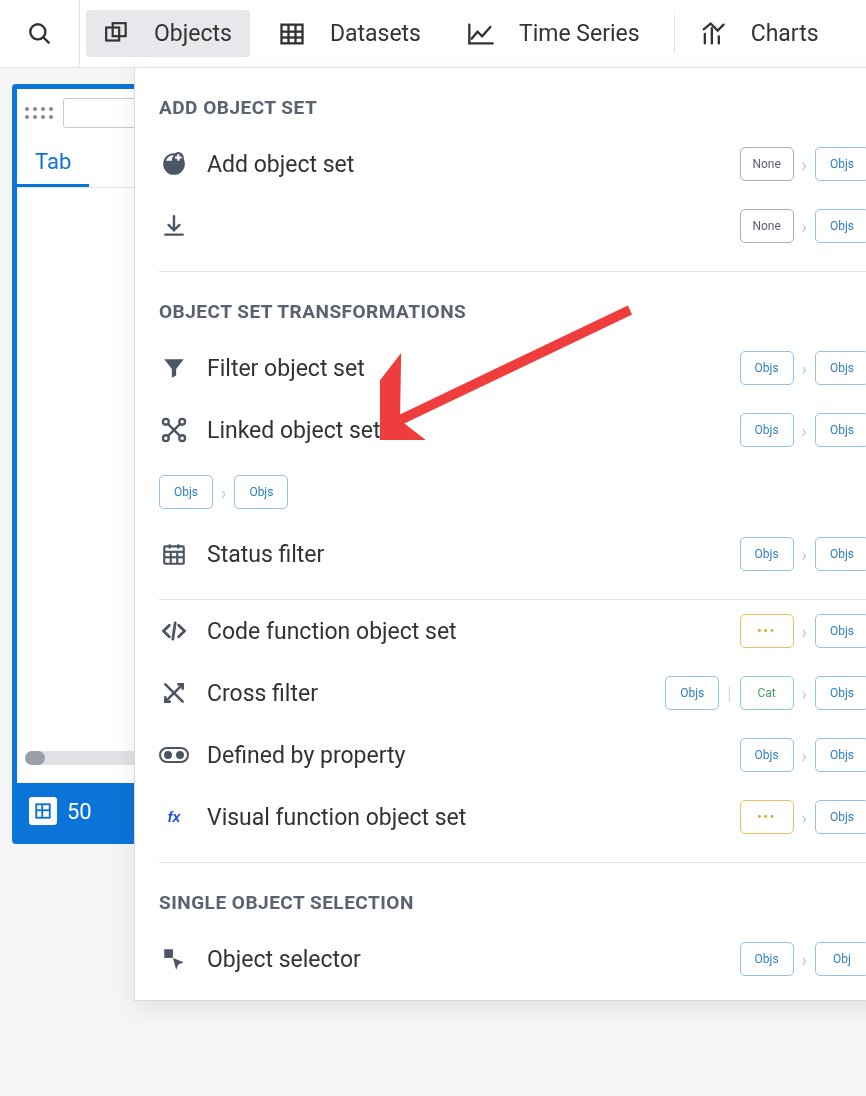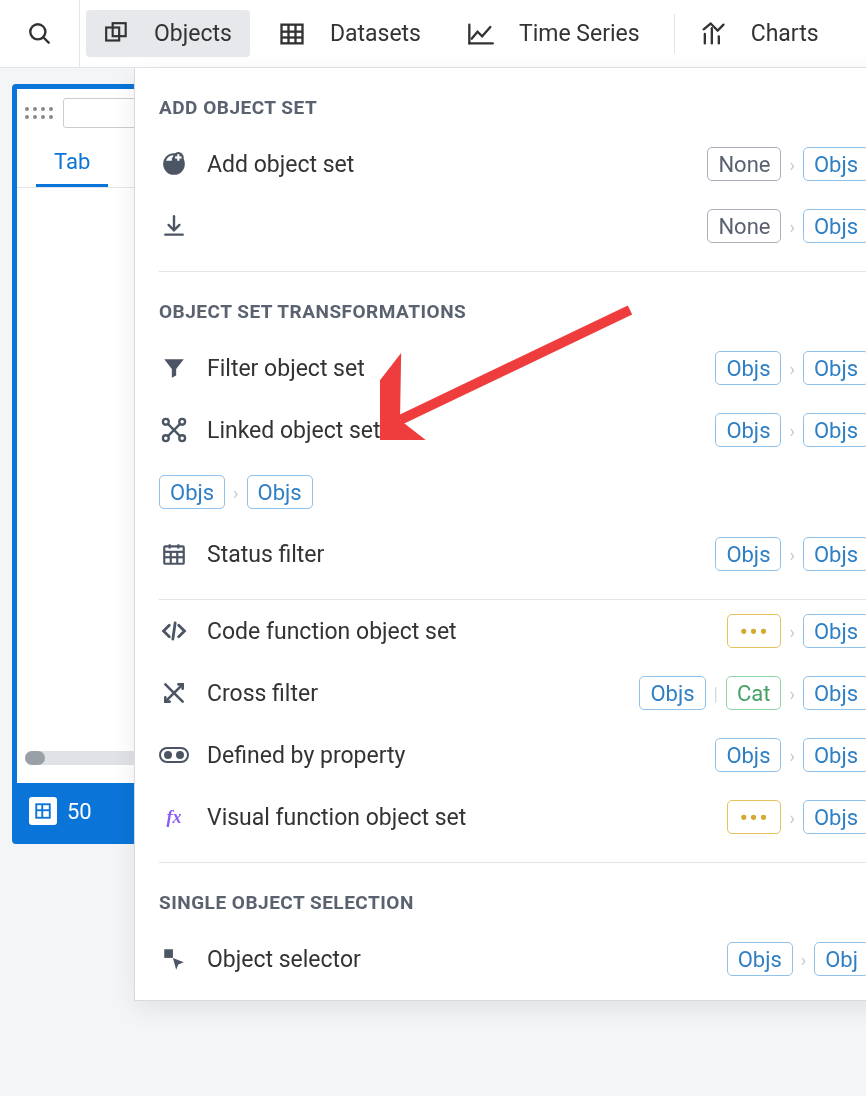--- a/index.html
+++ b/index.html
@@ -95,21 +95,20 @@
     border-bottom: 1px solid #e1e4e8;
     display: flex;
     padding-left: 0;
   }
   .card-tab {
     padding: 12px 18px 10px 18px;
     font-size: 22px;
     color: #0b74d8;
     border-bottom: 3px solid #0b74d8;
     cursor: pointer;
-    margin-left: 19px;
   }
   .scroll-stub {
     position: absolute;
     left: 8px;
     right: 60px;
     bottom: 74px;
     height: 14px;
     background: #e0e2e6;
     border-radius: 8px;
   }
@@ -199,21 +198,21 @@
   .pill {
     display: inline-flex;
     align-items: center;
     justify-content: center;
     min-width: 54px;
     height: 34px;
     padding: 0 10px;
     border-radius: 5px;
     border-width: 1.5px;
     border-style: solid;
-    font-size: 22px;
+    font-size: 12px;
   }
   .pill-gray { border-color: #a9afb8; color: #5a6270; }
   .pill-objs { border-color: #8fc1ea; color: #2f7fc4; }
   .pill-dots { border-color: #e7c15a; color: #d6a931; letter-spacing: 2px; font-weight: 700; }
   .pill-cat { border-color: #8fd4a3; color: #45a164; }
   .arrow-sep {
     color: #c5cad2;
     font-size: 18px;
   }
   .divider {
@@ -487,21 +486,21 @@
       </div>
       <div class="menu-right">
         <span class="pill pill-objs">Objs</span>
         <span class="arrow-sep">›</span>
         <span class="pill pill-objs">Objs</span>
       </div>
     </div>
 
     <div class="menu-row">
       <div class="menu-left">
-        <span class="menu-icon" style="font-style:italic;font-family:Liberation Serif, serif;font-weight:bold;font-size:18px;color:#8b5cf6;">fx</span>
+        <span class="menu-icon" style="font-style:italic;font-family:Liberation Sans, sans-serif;font-weight:bold;font-size:14px;color:#1d4ed8;">fx</span>
         <span class="menu-label">Visual function object set</span>
       </div>
       <div class="menu-right">
         <span class="pill pill-dots">•••</span>
         <span class="arrow-sep">›</span>
         <span class="pill pill-objs">Objs</span>
       </div>
     </div>
   </div>
 

